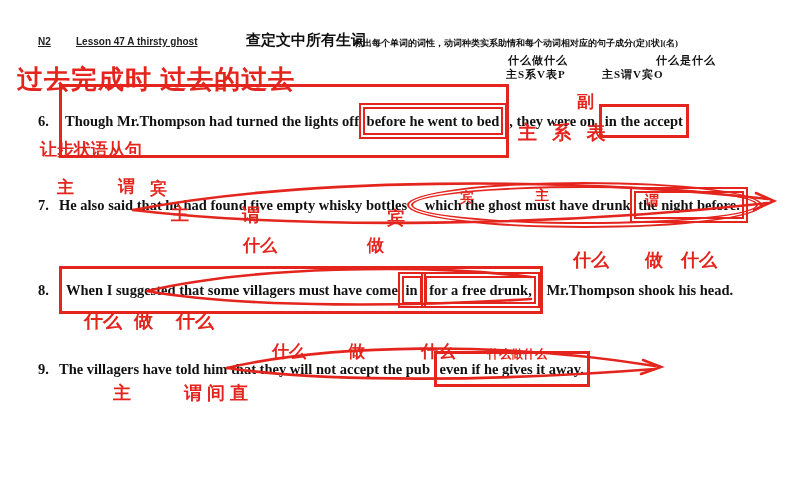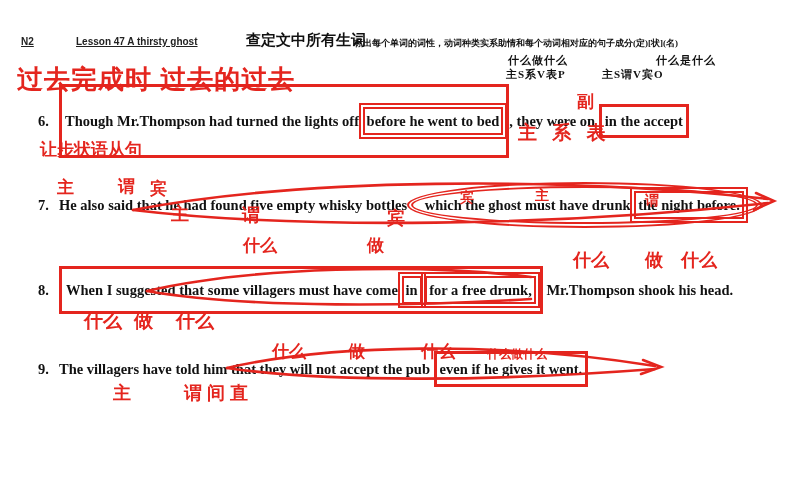--- a/index.html
+++ b/index.html
@@ -29,21 +29,21 @@
   .lbl { position: absolute; font-family: "Liberation Sans", sans-serif; font-weight: bold;
          color: var(--red); z-index: 3; white-space: nowrap; line-height: 1; }
   svg.marks { position: absolute; left: 0; top: 0; z-index: 2; pointer-events: none; }
   svg.marks path, svg.marks polyline { fill: none; stroke: var(--red); stroke-width: 2.6; stroke-linecap: round; }
 </style>
 </head>
 <body>
 
 <div class="canvas">
 
-  <div class="abs hdr-small" style="left:21px; top:36px;text-decoration:underline;">N2</div>
+  <div class="abs hdr-small" style="left:38px; top:36px;text-decoration:underline;">N2</div>
   <div class="abs hdr-small" style="left:76px; top:36px;text-decoration:underline;">Lesson 47 A thirsty ghost</div>
   <div class="abs hdr-cn-main" style="left:246px; top:31px;">查定文中所有生词</div>
   <div class="abs hdr-cn-detail" style="left:354px; top:37px;">标出每个单词的词性，动词种类实系助情和每个动词相对应的句子成分(定)[状](名)</div>
   <div class="abs hdr-cn-pattern" style="left:508px; top:53px;">什么做什么</div>
   <div class="abs hdr-cn-pattern" style="left:612px; top:53px;margin-left:44px;">什么是什么</div>
   <div class="abs hdr-cn-pattern" style="left:506px; top:67px;">主S系V表P</div>
   <div class="abs hdr-cn-pattern" style="left:602px; top:67px;">主S谓V宾O</div>
   <div class="abs topic" style="left:17px; top:62px;">过去完成时  过去的过去</div>
 
   <div class="sent" style="left:38px; top:112px;"><span class="num">6.</span><span class="bigbox"><span>Though Mr.Thompson had turned the lights off </span><span class="dbox">before he went to bed</span></span><span>, they were on </span><span class="box">in the accept</span></div>
@@ -65,21 +65,21 @@
   <div class="sent" style="left:38px; top:281px;"><span class="num">8.</span><span class="bigbox8"><span>When I suggested that some villagers must have come </span><span class="dbox">in</span><span> </span><span class="dbox">for a free drunk,</span></span><span> Mr.Thompson shook his head.</span></div>
   <div class="lbl" style="left:243px; top:237px; font-size:17px;">什么</div>
   <div class="lbl" style="left:367px; top:237px; font-size:17px;">做</div>
   <div class="lbl" style="left:573px; top:251px; font-size:18px;">什么</div>
   <div class="lbl" style="left:645px; top:251px; font-size:18px;">做</div>
   <div class="lbl" style="left:681px; top:251px; font-size:18px;">什么</div>
   <div class="lbl" style="left:84px;  top:311px; font-size:19px;">什么</div>
   <div class="lbl" style="left:134px; top:311px; font-size:19px;">做</div>
   <div class="lbl" style="left:176px; top:311px; font-size:19px;">什么</div>
 
-  <div class="sent" style="left:38px; top:360px;"><span class="num">9.</span><span>The villagers have told him that they will not accept the pub </span><span class="box9">even if he gives it went.</span></div>
+  <div class="sent" style="left:38px; top:360px;"><span class="num">9.</span><span>The villagers have told him that they will not accept the pub </span><span class="box9">even if he gives it away.</span></div>
   <div class="lbl" style="left:272px; top:343px; font-size:17px;">什么</div>
   <div class="lbl" style="left:348px; top:343px; font-size:17px;">做</div>
   <div class="lbl" style="left:421px; top:343px; font-size:17px;">什么</div>
   <div class="lbl" style="left:487px; top:348px; font-size:12px;">什么做什么</div>
   <div class="lbl" style="left:113px; top:384px; font-size:18px;">主</div>
   <div class="lbl" style="left:184px; top:384px; font-size:18px;">谓</div>
   <div class="lbl" style="left:207px; top:384px; font-size:18px;">间</div>
   <div class="lbl" style="left:230px; top:384px; font-size:18px;">直</div>
 
   <svg class="marks" width="800" height="500" viewBox="0 0 800 500">

